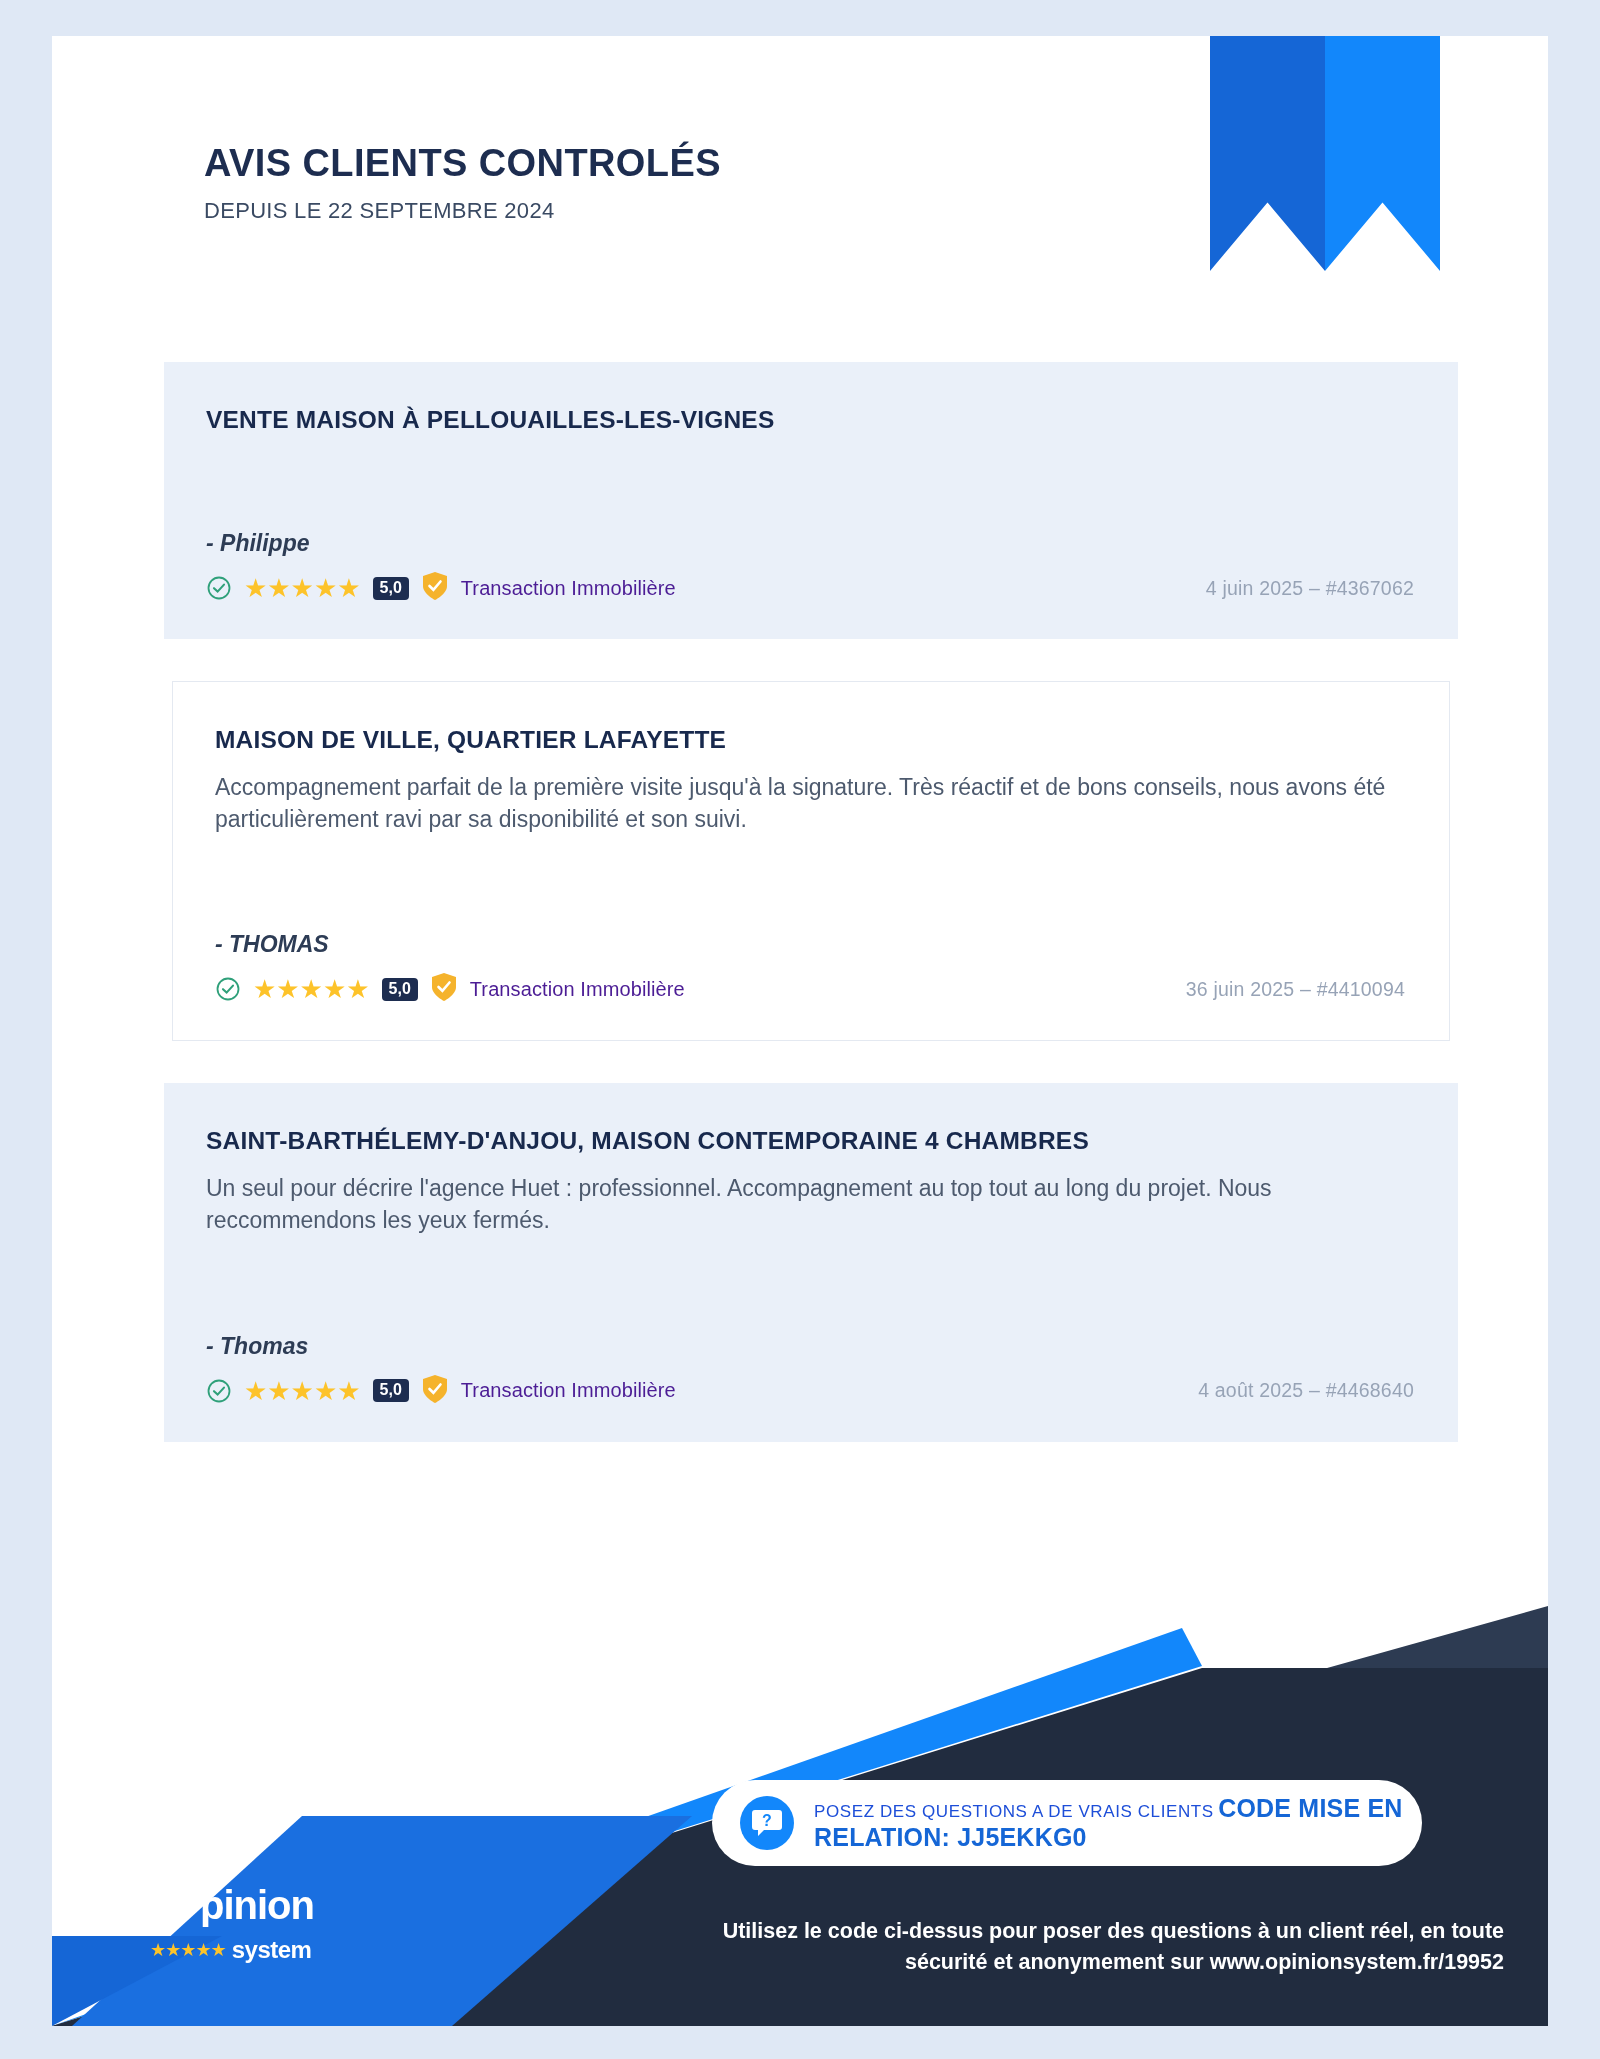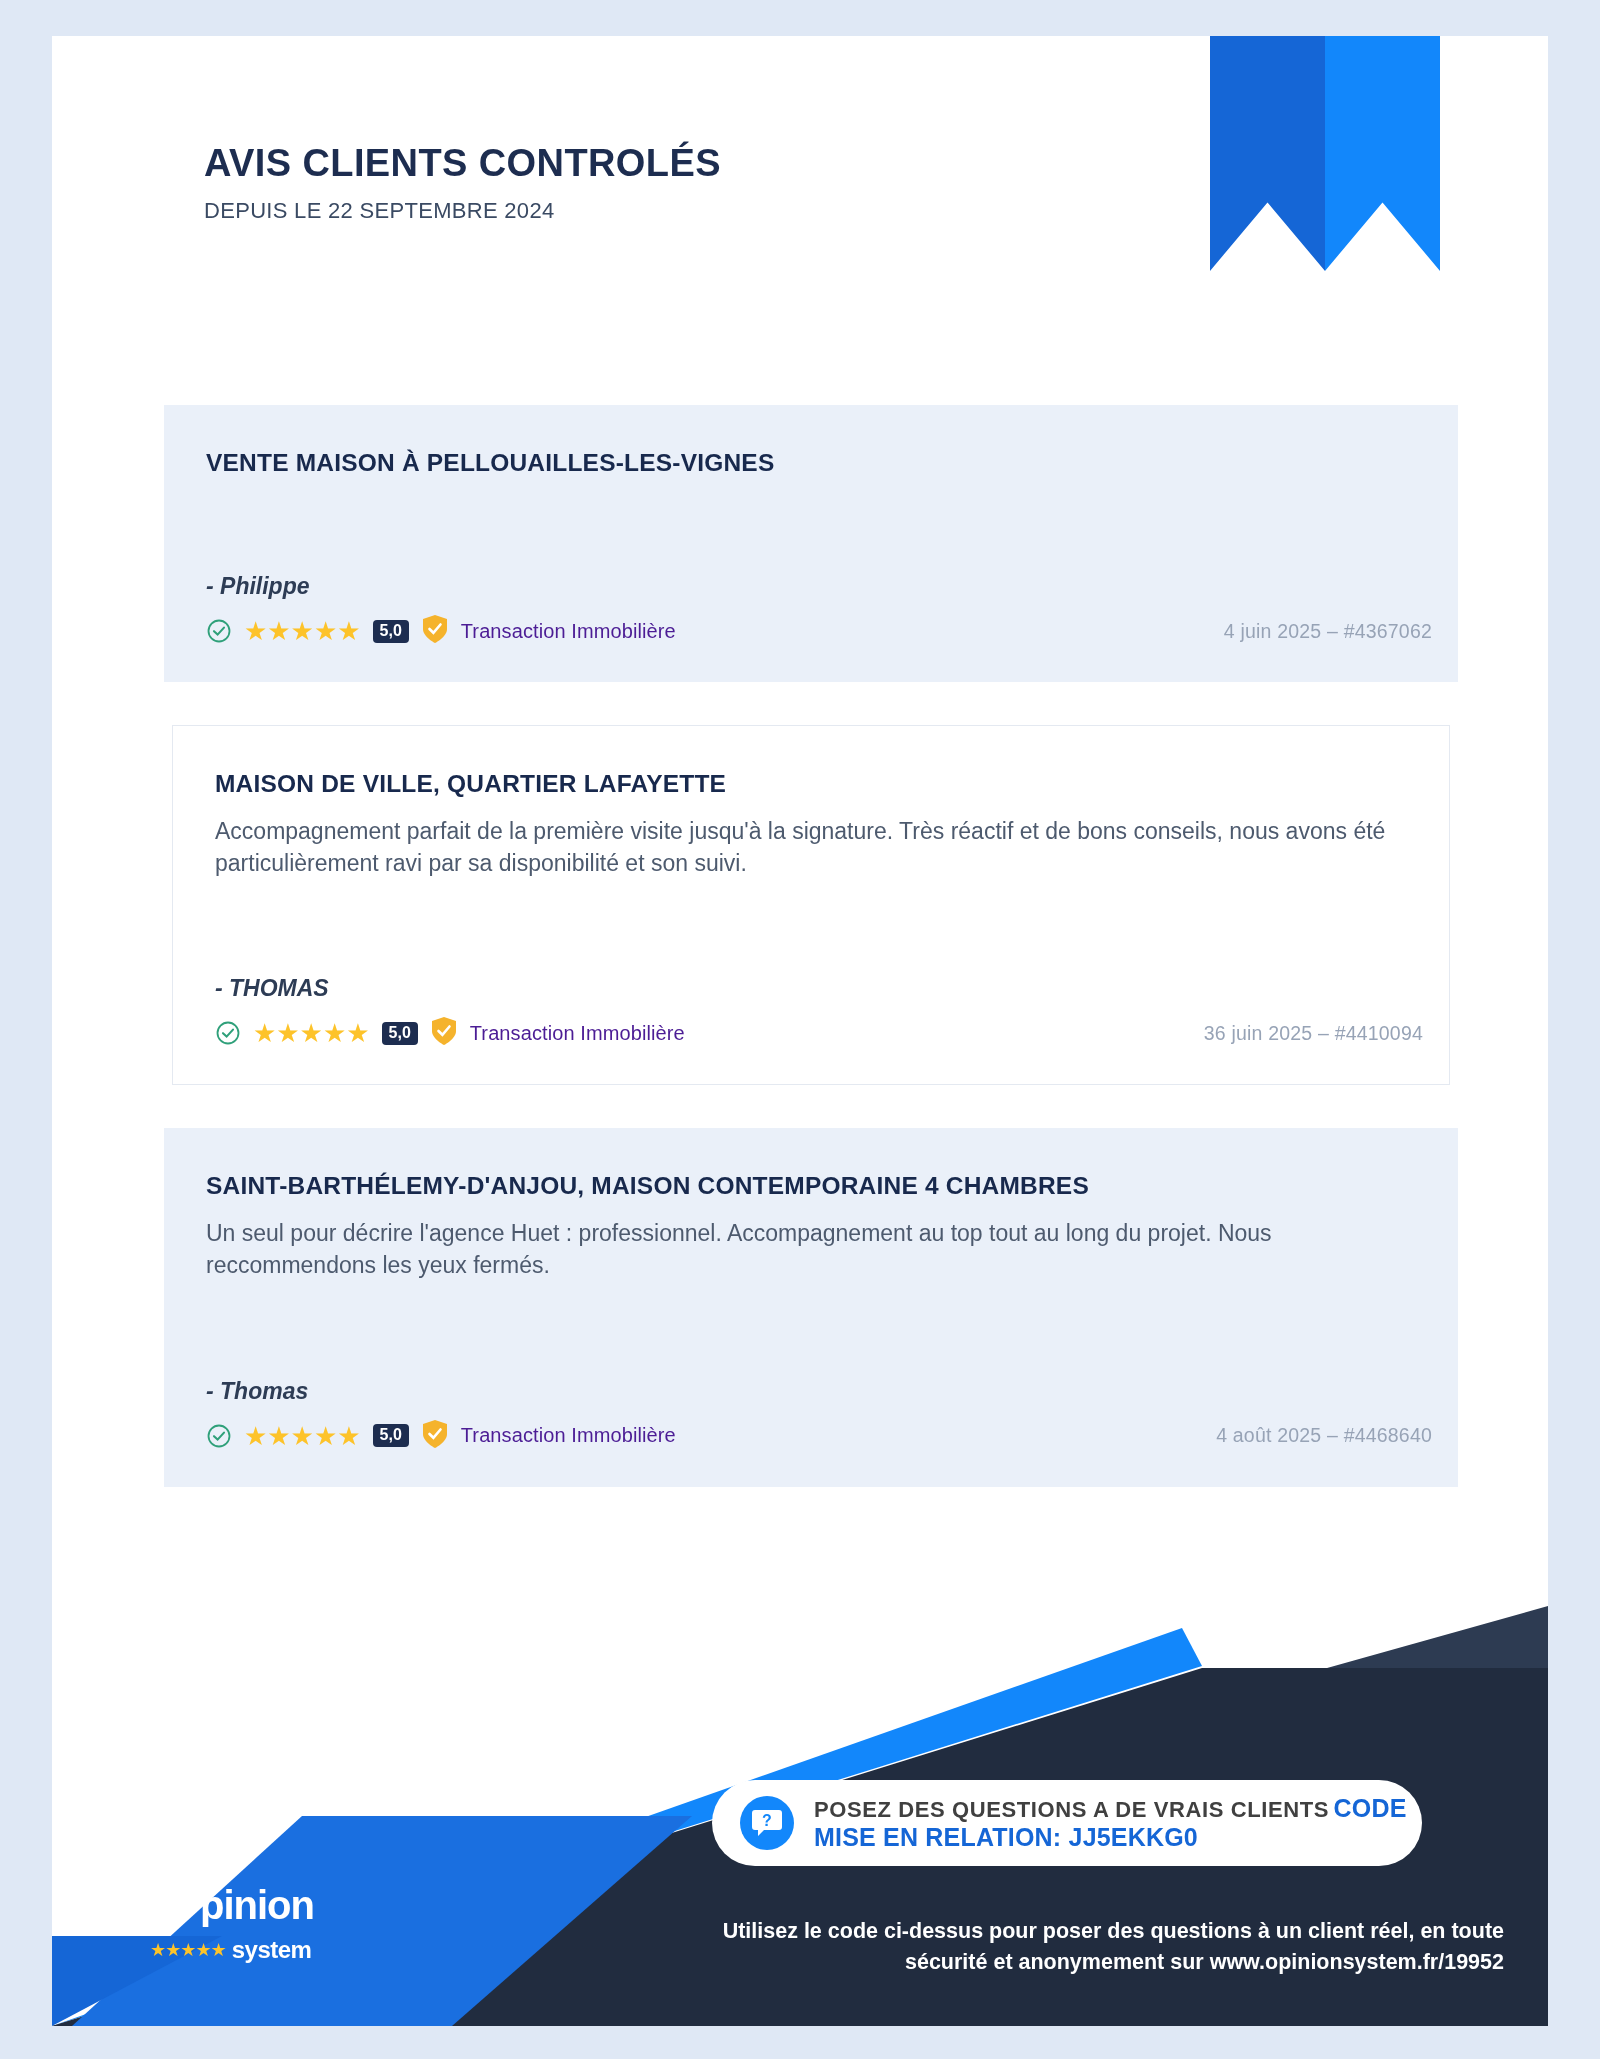--- a/index.html
+++ b/index.html
@@ -71,23 +71,22 @@
 
   
   .reviews {
     position: absolute;
     left: 112px;
     top: 326px;
     width: 1294px;
   }
   .review {
     position: relative;
-    padding: 44px 26px 34px 42px;
+    padding: 44px 44px 34px 42px;
     margin-bottom: 42px;
-    margin-top: 43px;
   }
   .review.alt { background: #eaf0f9; }
   .review.plain {
     background: #ffffff;
     border: 1px solid #e4e9f1;
     margin-left: 8px;
     margin-right: 8px;
   }
   .review h2 {
     font-size: 24.5px;
@@ -234,24 +233,23 @@
     gap: 20px;
   }
   .q-circle {
     width: 54px; height: 54px;
     border-radius: 50%;
     background: #1287fb;
     display: flex; align-items: center; justify-content: center;
     flex: 0 0 auto;
   }
   .pill-text .t1 {
-    font-size: 22px;
-    color: #404040;
+    font-size: 17px;
+    color: #1d4ed8;
     letter-spacing: 0.6px;
-    font-weight: bold;
   }
   .pill-text .t2 {
     margin-top: 4px;
     font-size: 25px;
     font-weight: bold;
     color: #1566d6;
     letter-spacing: 0.2px;
   }
   .footer-note {
     position: absolute;

